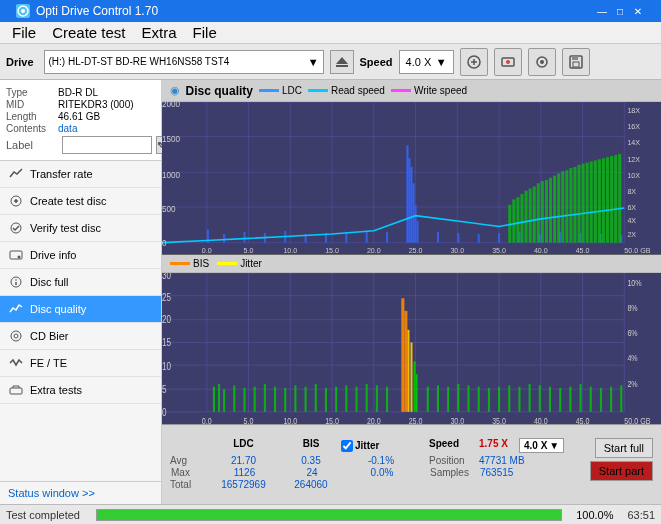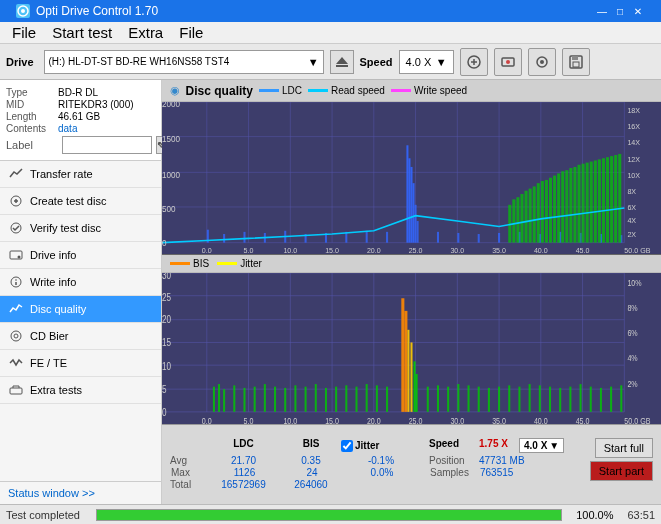--- a/index.html
+++ b/index.html
@@ -99,21 +99,21 @@
   </div>
   <div class="title-bar-controls">
     <button class="title-btn">—</button>
     <button class="title-btn">□</button>
     <button class="title-btn close">✕</button>
   </div>
 </div>
 
 <div class="menu-bar">
   <span class="menu-item">File</span>
-  <span class="menu-item">Start test</span>
+  <span class="menu-item">Create test</span>
   <span class="menu-item">Extra</span>
   <span class="menu-item">File</span>
 </div>
 
 <div class="drive-bar">
   <span class="drive-label">Drive</span>
   <div class="drive-selector">
     <span class="drive-selector-text">(H:)  HL-DT-ST BD-RE  WH16NS58 TST4</span>
     <span>▼</span>
   </div>
@@ -220,21 +220,21 @@
         <span>Drive info</span>
       </div>
       <div class="nav-item">
         <span class="nav-item-icon">
           <svg viewBox="0 0 14 14">
               <circle cx="7" cy="7" r="5" fill="none" stroke="#555" stroke-width="1"></circle>
               <circle cx="7" cy="5" r="0.8" fill="#555"></circle>
               <line x1="7" y1="7" x2="7" y2="10" stroke="#555" stroke-width="1.5"></line>
             </svg>
         </span>
-        <span>Write info</span>
+        <span>Disc full</span>
       </div>
       <div class="nav-item active">
         <span class="nav-item-icon">
           <svg viewBox="0 0 14 14">
               <polyline points="1,10 4,6 7,8 10,3 13,5" fill="none" stroke="white" stroke-width="1.5"></polyline>
             </svg>
         </span>
         <span>Disc quality</span>
       </div>
       <div class="nav-item">

